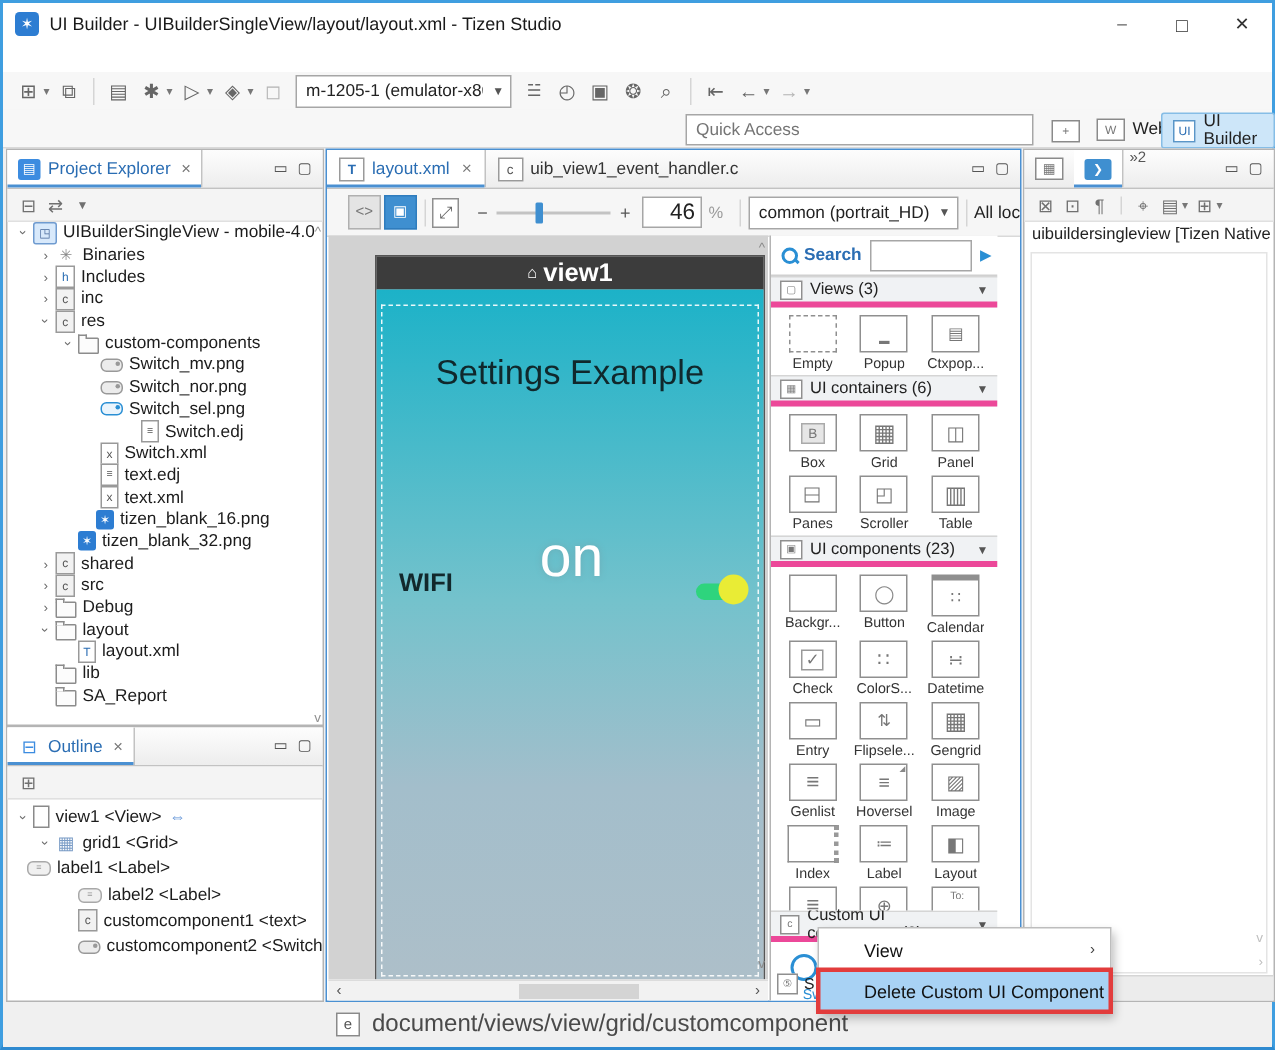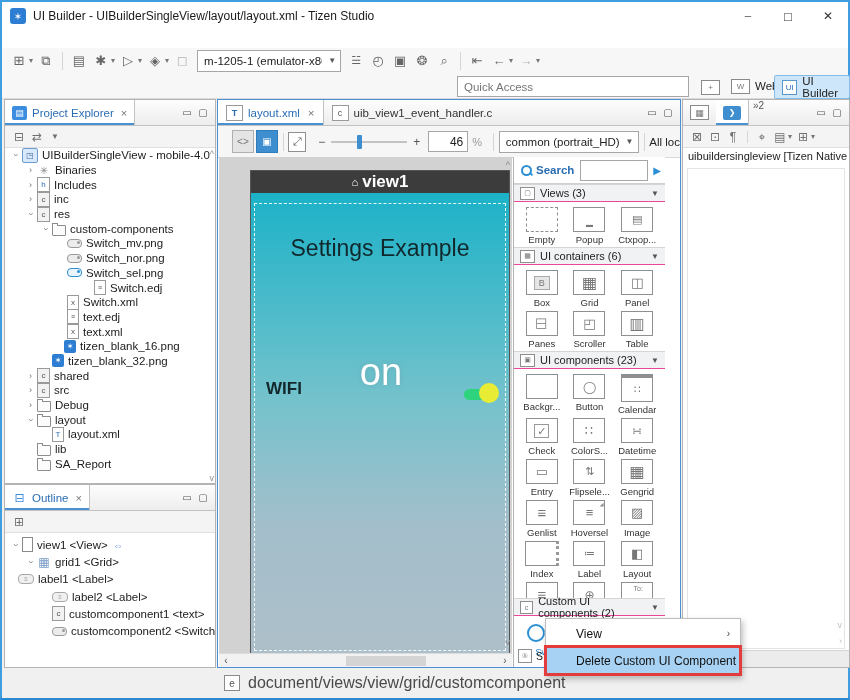--- a/index.html
+++ b/index.html
@@ -103,21 +103,21 @@
   .etoolbar{height:31px;background:#f6f6f6;border-bottom:1px solid #d9d9d9;display:flex;align-items:center;padding-left:14px;overflow:hidden;}
   .tgl{width:25px;height:21px;border:1px solid #b0b0b0;background:#e4e4e4;color:#777;font-size:10px;
        display:flex;align-items:center;justify-content:center;}
   .tgl.active{background:#3f8fd0;border-color:#2f7cbd;color:#fff;}
   .fitic{width:20px;height:18px;border:1px solid #8f8f8f;background:#fff;color:#666;font-size:11px;
          display:flex;align-items:center;justify-content:center;}
   .fitic::before{content:"⤢";}
   .zoomline{width:96px;height:2px;background:#c3c3c3;position:relative;margin:0 4px;}
   .zoomthumb{position:absolute;left:26px;top:-6px;width:5px;height:14px;background:#3f8fd0;border-radius:1px;}
   .zminus,.zplus{color:#555;font-size:12px;padding:0 2px;}
-  .zoombox{width:30px;height:19px;border:1px solid #a6a6a6;background:#fff;font-size:12px;text-align:right;
+  .zoombox{width:30px;height:19px;border:1px solid #a6a6a6;background:#fff;font-size:15px;text-align:right;
            padding:0 4px;color:#222;font-family:inherit;}
   .pct{color:#9a9a9a;font-size:11px;margin:0 6px 0 4px;}
   
   .canvas{left:1px;top:57px;width:293px;height:496px;background:#d2d2d2;overflow:hidden;}
   .phone{position:absolute;left:31px;top:13px;width:258px;height:483px;border:1px solid #555;}
   .phead{height:22px;background:#3c3c3c;color:#fff;font-size:17px;font-weight:bold;
          display:flex;align-items:center;justify-content:center;}
   .phead .homeic{margin-right:4px;font-size:11px;}
   .phead .homeic::before{content:"⌂";}
   .pbody{position:absolute;left:0;top:22px;right:0;bottom:0;
@@ -137,21 +137,21 @@
   
   .palette{left:295px;top:57px;width:152px;height:510px;background:#fff;border-left:1px solid #b4b4b4;overflow:hidden;}
   .psearch{height:26px;display:flex;align-items:center;padding:0 4px 0 7px;border-bottom:1px solid #d0d0d0;}
   .mag{width:11px;height:11px;position:relative;margin-right:4px;}
   .mag::before{content:"";position:absolute;left:0;top:0;width:7px;height:7px;border:2px solid #2a8fd4;border-radius:50%;}
   .mag::after{content:"";position:absolute;left:8px;top:8px;width:4px;height:2px;background:#2a8fd4;transform:rotate(45deg);}
   .psearch .slabel{color:#2a6db3;font-size:11.5px;font-weight:bold;margin-right:6px;}
   .psearch input{flex:1;height:17px;border:1px solid #a6a6a6;font-size:10px;min-width:10px;font-family:inherit;}
   .psearch .sgo{color:#2a8fd4;font-size:10px;margin-left:5px;}
   .psearch .sgo::before{content:"▶";}
-  .psec{height:16px;background:#f0f2f4;border-top:1px solid #d5d5d5;border-bottom:1px solid #ec4899;
+  .psec{height:16px;background:#f0f2f4;border-top:1px solid #d5d5d5;border-bottom:4px solid #ec4899;
         display:flex;align-items:center;padding:0 6px;font-size:11px;color:#222;}
   .psec .sic{width:13px;height:11px;border:1px solid #8f8f8f;background:#fff;margin-right:5px;
              display:inline-flex;align-items:center;justify-content:center;font-size:7px;color:#777;}
   .psec .schev{margin-left:auto;color:#555;font-size:8px;}
   .psec .schev::before{content:"▼";}
   .pal-grid{display:grid;grid-template-columns:repeat(3,1fr);padding:3px 4px 1px;}
   .pal-item{display:flex;flex-direction:column;align-items:center;padding:2px 0 1px;}
   .pal-ic{width:30px;height:23px;border:1px solid #8f8f8f;background:#fff;display:flex;align-items:center;
           justify-content:center;font-size:12px;color:#777;position:relative;}
   .pal-lb{font-size:9.5px;color:#333;margin-top:2px;height:11px;max-width:52px;overflow:hidden;white-space:nowrap;}

